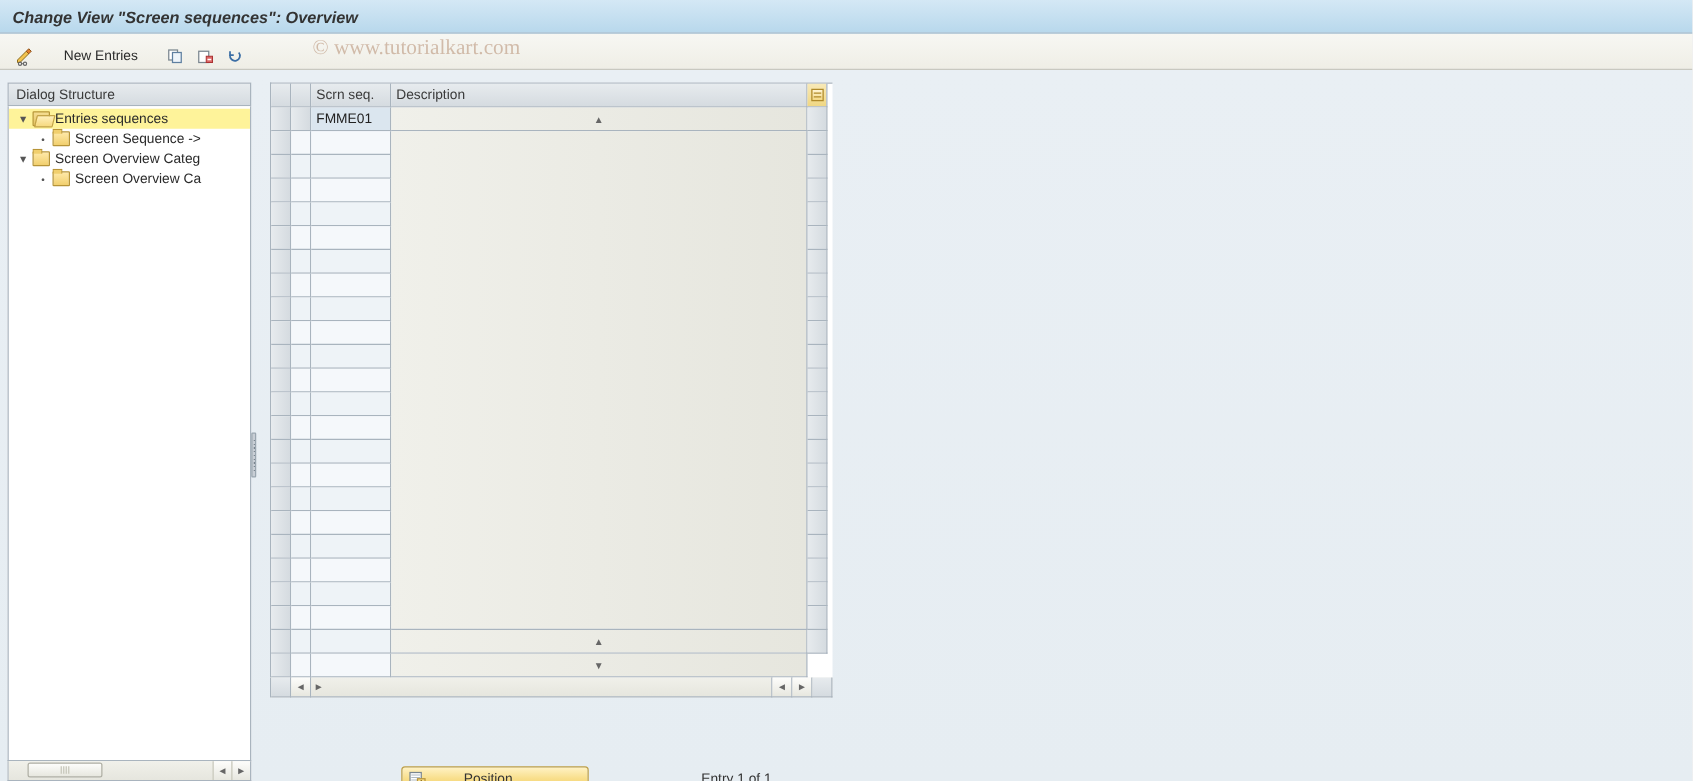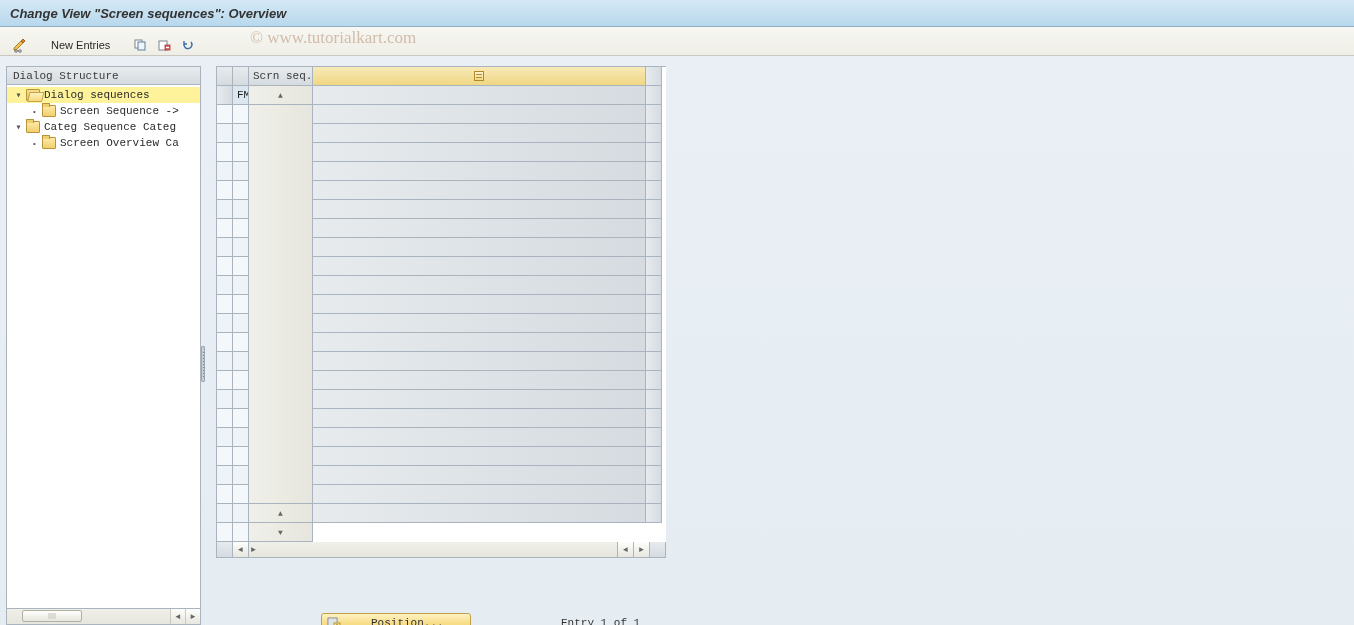--- a/index.html
+++ b/index.html
@@ -54,21 +54,20 @@
       color: rgba(137, 68, 24, 0.32);
       font-family: Georgia, serif;
       pointer-events: none;
     }
     
     .content {
       flex: 1;
       display: flex;
       background: linear-gradient(to bottom, #e9eff4 0%, #e6edf2 100%);
       min-height: 0;
-      font-family: Liberation Mono, monospace;
     }
     
     .sidebar {
       width: 195px;
       margin: 10px 0 0 6px;
       display: flex; flex-direction: column;
       background: #fff;
     }
     .sidebar-header {
       height: 19px;
@@ -347,33 +346,33 @@
 
   <div class="content">
 
     <div class="sidebar">
       <div class="sidebar-header">Dialog Structure</div>
       <div class="tree" id="tree">
           <div class="tree-row selected">
             <span class="tree-indent" style="width: 6px;"></span>
             <span class="tree-toggle">▾</span>
             <span class="folder open"></span>
-            <span>Dialog sequences</span>
+            <span>Entries sequences</span>
           </div>
           <div class="tree-row">
             <span class="tree-indent" style="width: 22px;"></span>
             <span class="tree-bullet">•</span>
             <span class="folder closed"></span>
             <span>Screen Sequence -&gt;</span>
           </div>
           <div class="tree-row">
             <span class="tree-indent" style="width: 6px;"></span>
             <span class="tree-toggle">▾</span>
             <span class="folder closed"></span>
-            <span>Categ Sequence Categ</span>
+            <span>Screen Overview Categ</span>
           </div>
           <div class="tree-row">
             <span class="tree-indent" style="width: 22px;"></span>
             <span class="tree-bullet">•</span>
             <span class="folder closed"></span>
             <span>Screen Overview Ca</span>
           </div>
         </div>
       <div class="sidebar-hscroll">
         <div class="hscroll-track"></div>
@@ -393,20 +392,21 @@
     <div class="splitter">
       <div class="splitter-handle"></div>
     </div>
 
     <div class="main">
       <div class="grid-wrap">
         <div class="grid" id="grid">
             <div class="corner"></div>
             <div class="corner"></div>
             <div class="gh">Scrn seq.</div>
+            <div class="gh">Description</div>
             <div class="cfg">
               <span class="cfg-icon"></span>
             </div>
             <div class="rowhdr"></div>
             <div class="rowhdr"></div>
             <div class="gc code">FMME01</div>
             <div class="vscroll-cell">▲</div>
             <div class="rowhdr"></div>
             <div class="rowhdr"></div>
             <div class="gc alt"></div>

